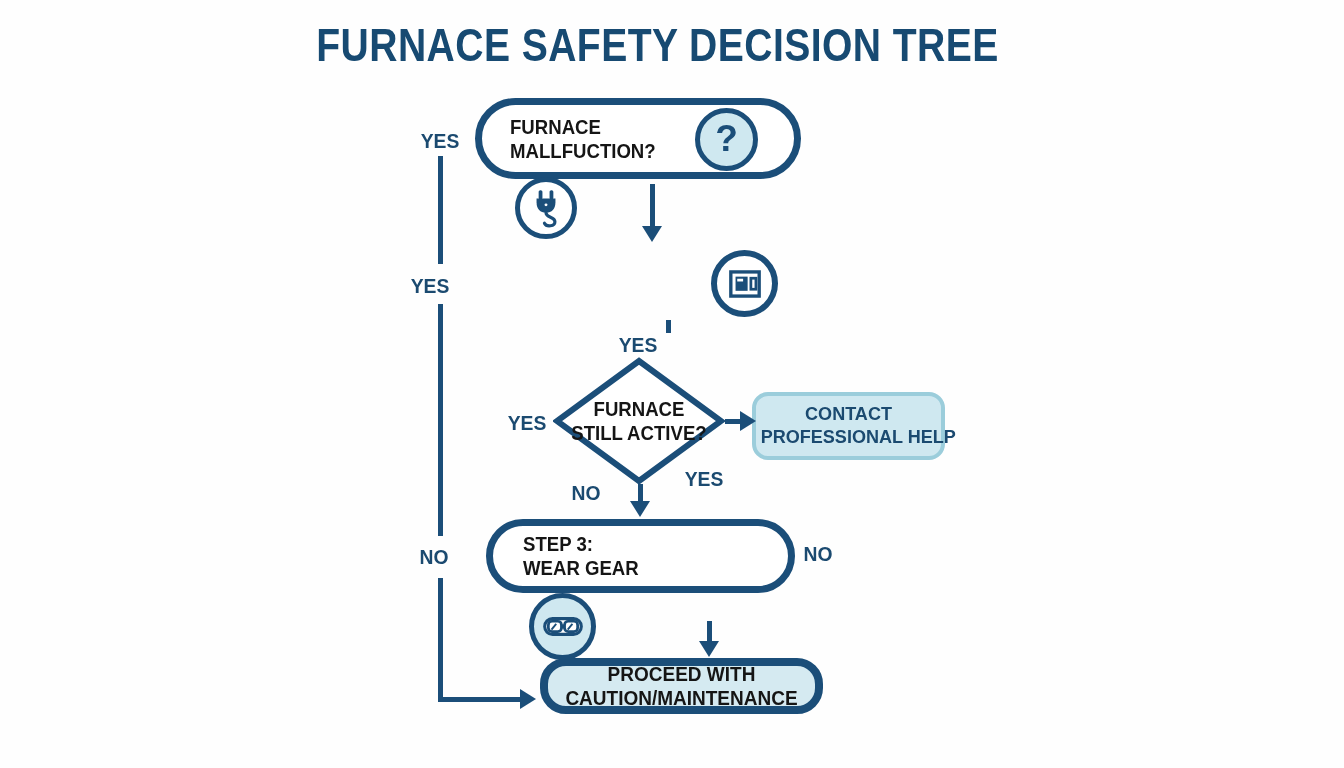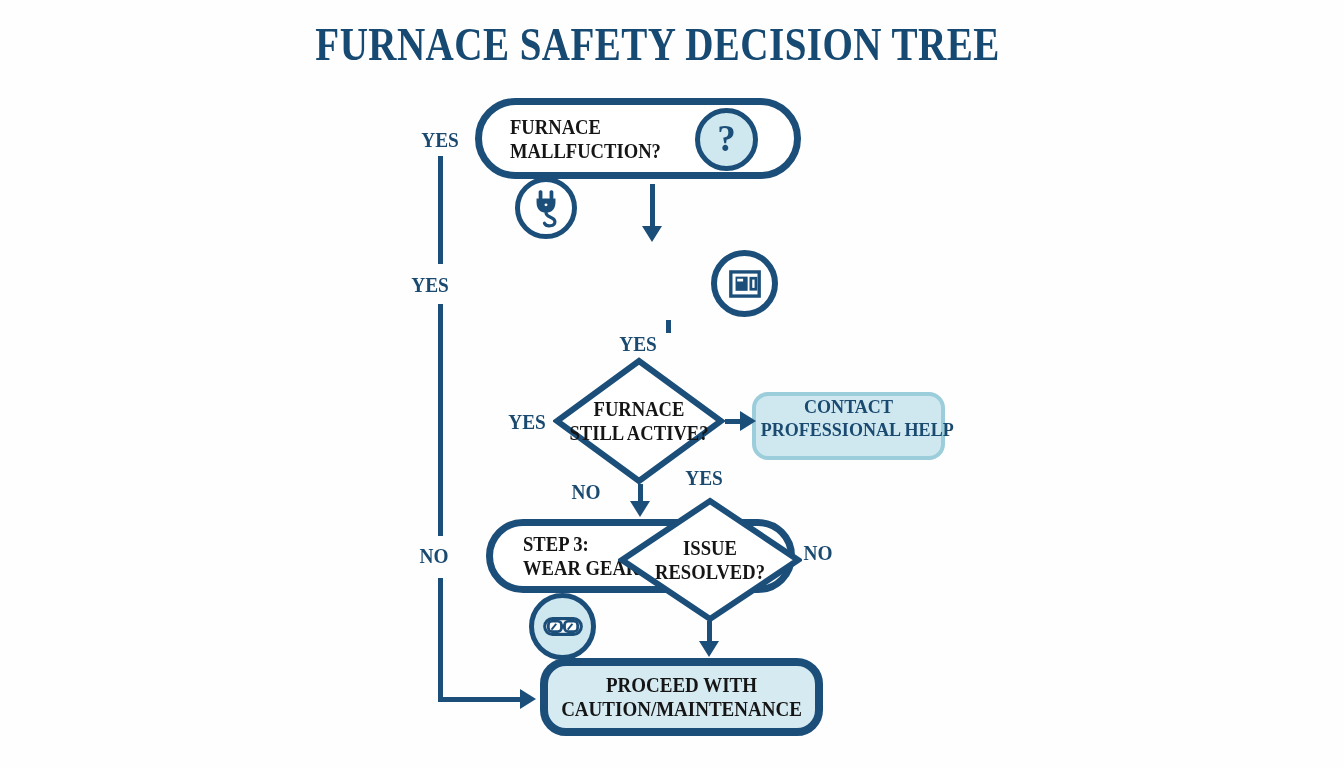--- a/index.html
+++ b/index.html
@@ -1,39 +1,39 @@
 <!DOCTYPE html>
 <html><head>
 <meta charset="utf-8">
 <style>
   html,body{margin:0;padding:0;background:#ffffff;}
   #canvas{
     position:relative;width:1344px;height:768px;overflow:hidden;
-    background:#fefefe;font-family:Liberation Serif, serif;
+    background:#fefefe;font-family:Liberation Sans, sans-serif;
   }
   
   .title{
     position:absolute;top:18px;left:0;width:1315px;text-align:center;
     font-size:46px;font-weight:bold;color:#174a72;letter-spacing:.5px;
     transform:scaleX(.85);transform-origin:50% 50%;white-space:nowrap;
   }
   
   .node{
     position:absolute;background:#ffffff;border:7px solid #1b4e79;
     border-radius:42px;box-sizing:border-box;display:flex;align-items:center;z-index:1;
   }
   .node-text{
     font-size:20px;font-weight:bold;color:#151515;line-height:1.2;
     transform:scaleX(.93);transform-origin:0 50%;white-space:nowrap;
   }
   .node-text span{display:block;}
   
   .soft{
     position:absolute;background:#cfe8f0;border:4px solid #9bcddb;border-radius:16px;
-    box-sizing:border-box;display:flex;flex-direction:column;justify-content:flex-start;
+    box-sizing:border-box;display:flex;flex-direction:column;justify-content:center;
     text-align:center;z-index:1;
   }
   .soft .node-text{color:#1b4a70;font-size:19px;transform:scaleX(.95);transform-origin:50% 50%;}
   .bottom-box{
     position:absolute;background:#d5eaf1;border:8px solid #1b4e79;border-radius:26px;
     box-sizing:border-box;display:flex;flex-direction:column;justify-content:center;
     text-align:center;z-index:1;
   }
   .bottom-box .node-text{transform:scaleX(.95);transform-origin:50% 50%;}
   
@@ -142,45 +142,36 @@
   <div class="vline" style="left:638px;top:484px;width:5px;height:18px;"></div>
   <div class="ah-down" style="left:630px;top:501px;"></div>
 
   <div class="node" style="left:486px;top:519px;width:309px;height:74px;">
     <div class="node-text" style="margin-left:30px;">
       <span>STEP 3:</span>
       <span>WEAR GEAR</span>
     </div>
   </div>
 
-  <div class="diamond" style="left:618px;top:497px;width:184px;height:126px;">
-    <svg width="184" height="126" viewBox="0 0 184 126">
-      <polygon points="92,4 180,63 92,122 4,63" fill="#ffffff" stroke="#1b4e79" stroke-width="6"></polygon>
-    </svg>
-    <div class="dtext">
-      <span>ISSUE</span>
-      <span>RESOLVED?</span>
-    </div>
-  </div>
   <div class="lbl" style="left:792px;top:543px;width:52px;">NO</div>
 
   <div class="badge blue" style="left:529px;top:593px;width:67px;height:67px;">
     <svg width="46" height="46" viewBox="0 0 44 44">
       <rect x="4.5" y="14" width="35" height="15" rx="7.5" fill="#ffffff" stroke="#1b4e79" stroke-width="3"></rect>
       <rect x="8" y="16.5" width="12.5" height="10" rx="3.5" fill="#ffffff" stroke="#1b4e79" stroke-width="2.6"></rect>
       <rect x="23.5" y="16.5" width="12.5" height="10" rx="3.5" fill="#ffffff" stroke="#1b4e79" stroke-width="2.6"></rect>
       <rect x="20.2" y="19.5" width="3.6" height="4" fill="#1b4e79"></rect>
       <line x1="11" y1="24.5" x2="15.5" y2="19" stroke="#1b4e79" stroke-width="1.8"></line>
       <line x1="26.5" y1="24.5" x2="31" y2="19" stroke="#1b4e79" stroke-width="1.8"></line>
     </svg>
   </div>
 
   <div class="vline" style="left:707px;top:621px;width:5px;height:21px;"></div>
   <div class="ah-down" style="left:699px;top:641px;"></div>
 
-  <div class="bottom-box" style="left:540px;top:658px;width:283px;height:78px;">
+  <div class="bottom-box" style="left:540px;top:658px;width:283px;height:56px;">
     <div class="node-text">
       <span>PROCEED WITH</span>
       <span>CAUTION/MAINTENANCE</span>
     </div>
   </div>
 
 </div>
 
 </body></html>

